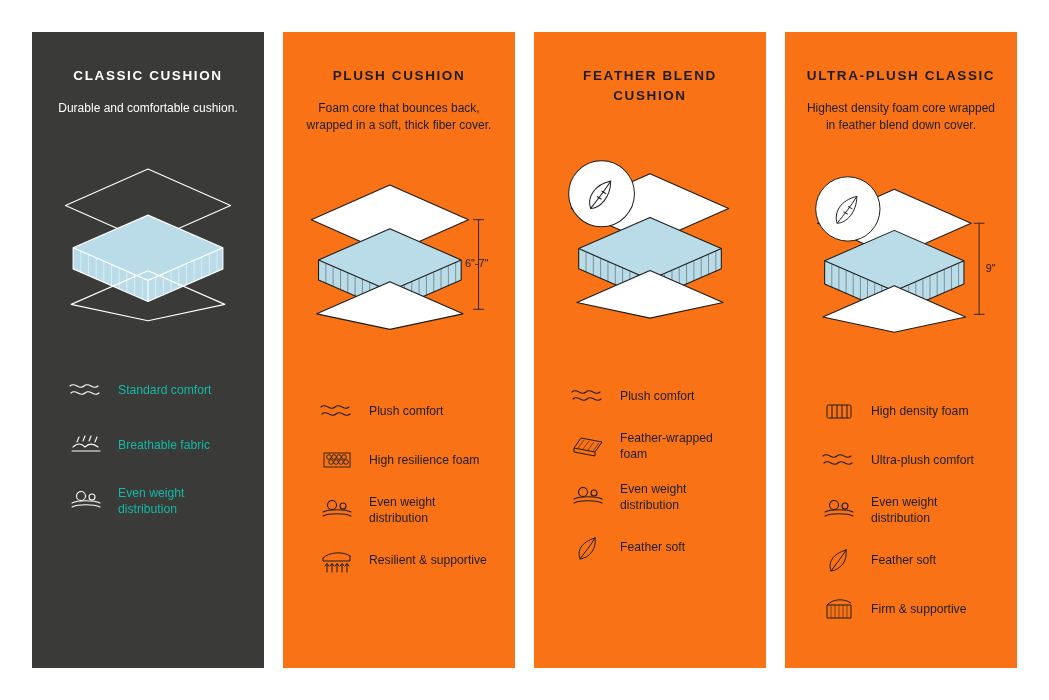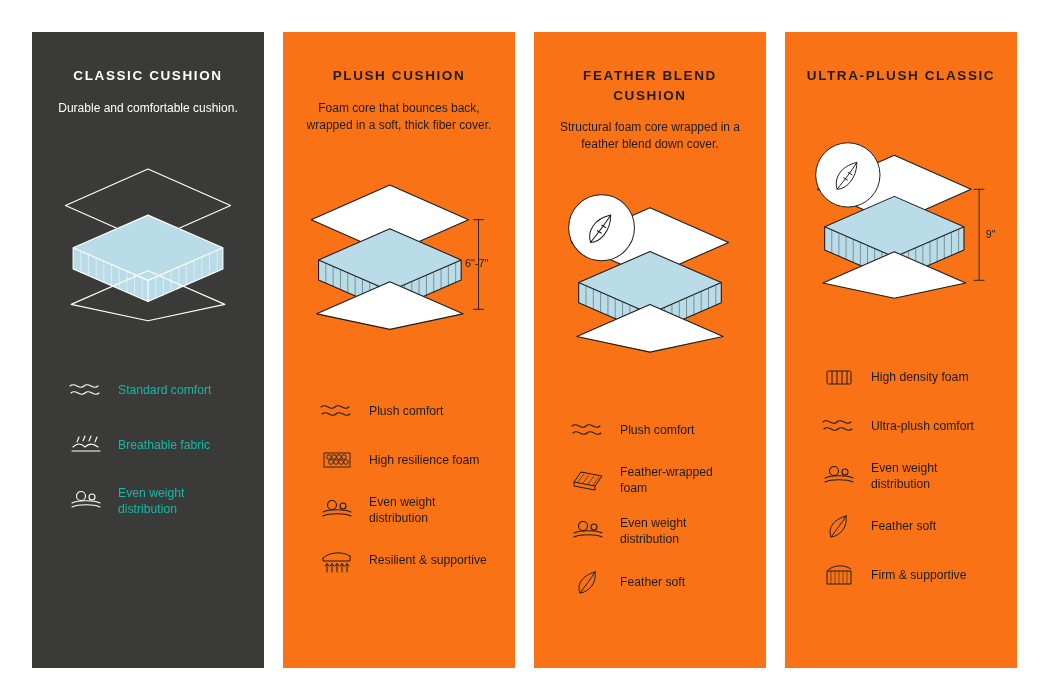--- a/index.html
+++ b/index.html
@@ -277,21 +277,20 @@
               <path d="M26 19 L28 16.5 L30 19"></path>
           </svg>
         </span>
         <span class="flabel">Resilient &amp; supportive</span>
       </div>
     </div>
   </div>
 
   <div class="card light">
     <h2 class="card-title">FEATHER BLEND CUSHION</h2>
-    <p class="card-desc">Structural foam core wrapped in a feather blend down cover.</p>
 
     <div class="illustration">
       <svg width="210" height="195" viewBox="0 0 210 195">
         <g fill="none" stroke="#1d1d1b" stroke-width="1.2" stroke-linejoin="round">
           <polygon points="105,20 191,58 105,96 19,58" fill="#ffffff"></polygon>
           <g>
             <polygon points="105,68 183,102 183,124 105,158 27,124 27,102" fill="#b9dce8"></polygon>
             <polyline points="27,102 105,136 183,102"></polyline>
             <line x1="105" y1="136" x2="105" y2="158"></line>
             <g stroke="#1d1d1b" stroke-width="0.55" opacity="0.8">
@@ -371,20 +370,21 @@
             <path d="M7 25 C12 18, 18 11, 22 4"></path>
           </svg>
         </span>
         <span class="flabel">Feather soft</span>
       </div>
     </div>
   </div>
 
   <div class="card light">
     <h2 class="card-title">ULTRA-PLUSH CLASSIC</h2>
+    <p class="card-desc">Highest density foam core wrapped in feather blend down cover.</p>
 
     <div class="illustration">
       <svg width="215" height="195" viewBox="0 0 215 195">
         <g fill="none" stroke="#1d1d1b" stroke-width="1.2" stroke-linejoin="round">
           <polygon points="100,20 186,58 100,96 14,58" fill="#ffffff"></polygon>
           <g>
             <polygon points="100,66 178,100 178,126 100,160 22,126 22,100" fill="#b9dce8"></polygon>
             <polyline points="22,100 100,134 178,100"></polyline>
             <line x1="100" y1="134" x2="100" y2="160"></line>
             <g stroke="#1d1d1b" stroke-width="0.55" opacity="0.8">

